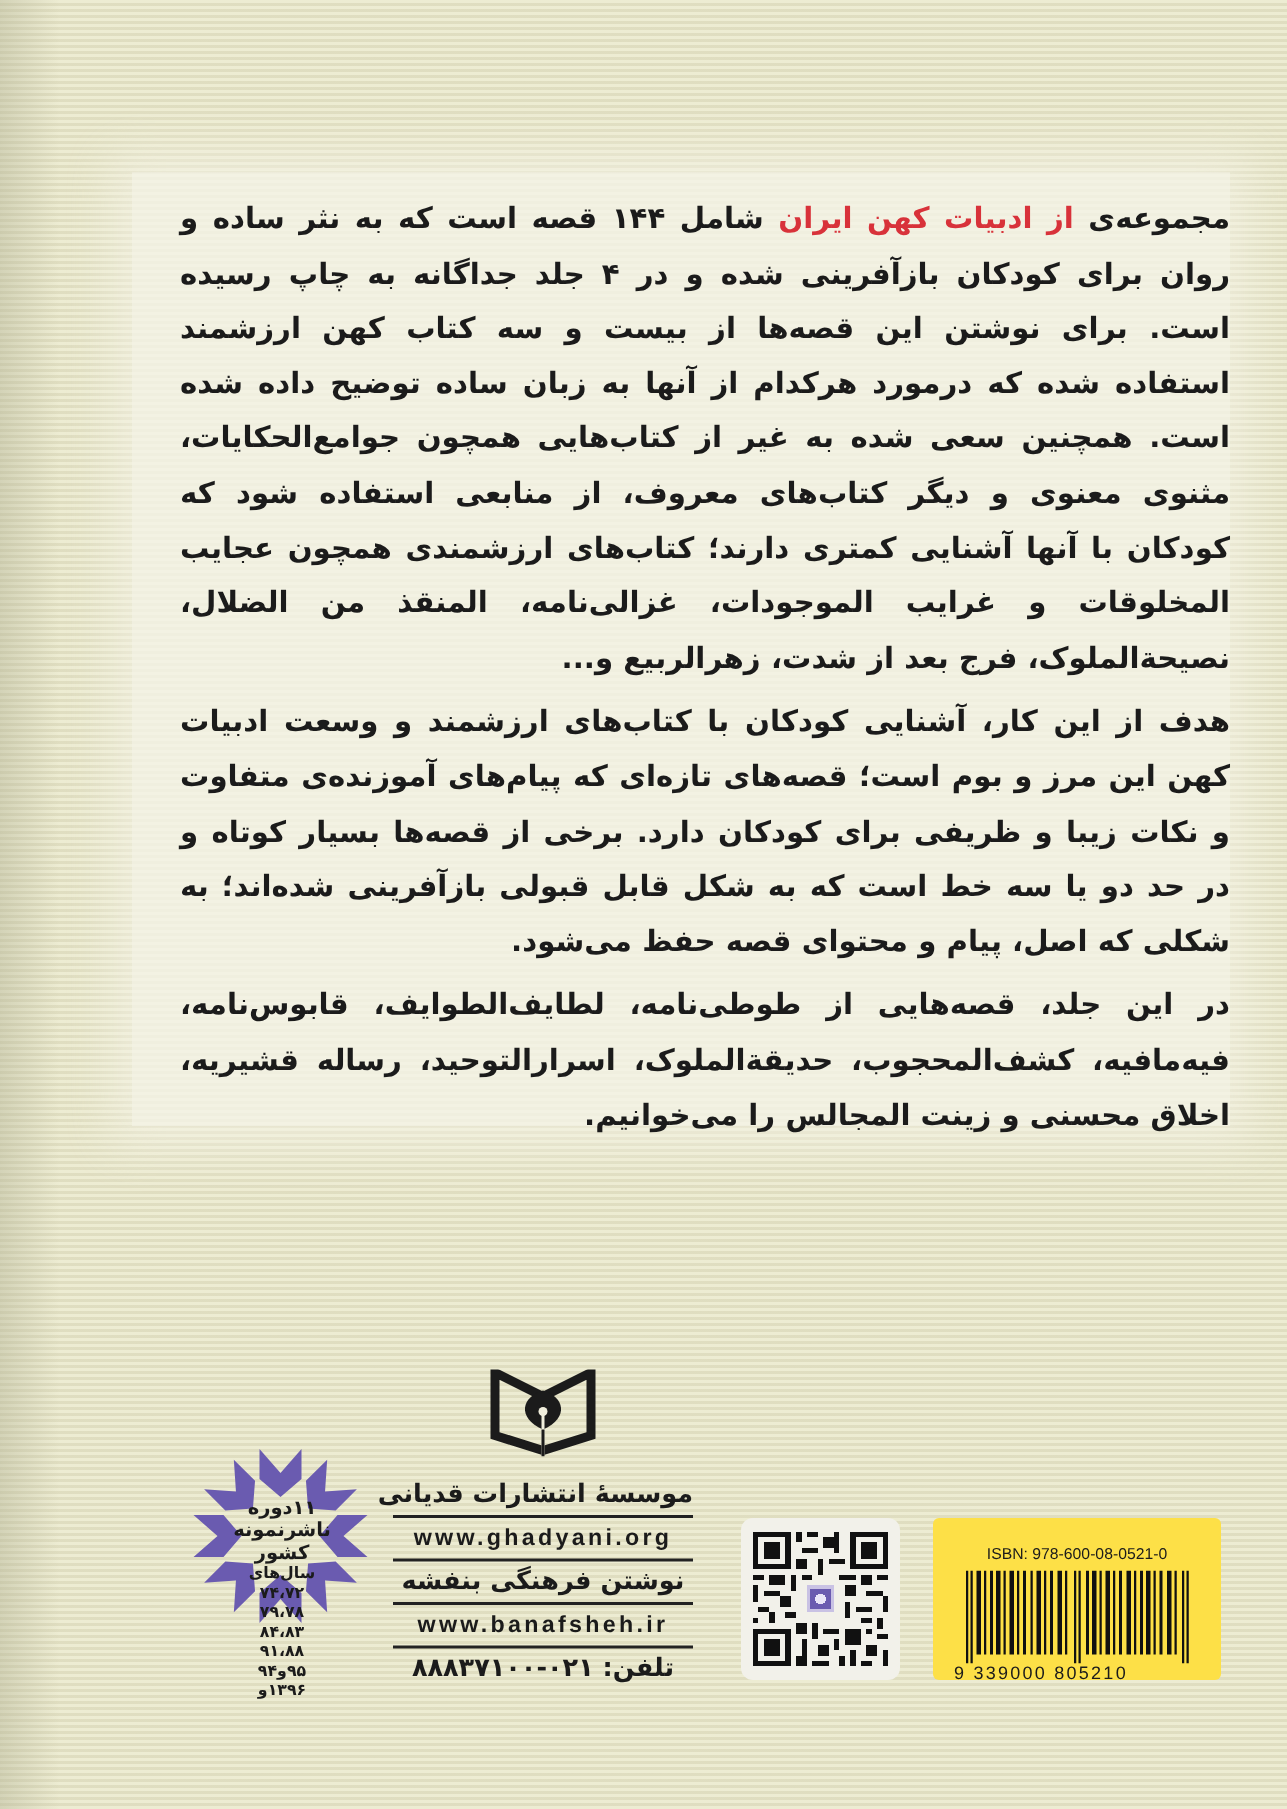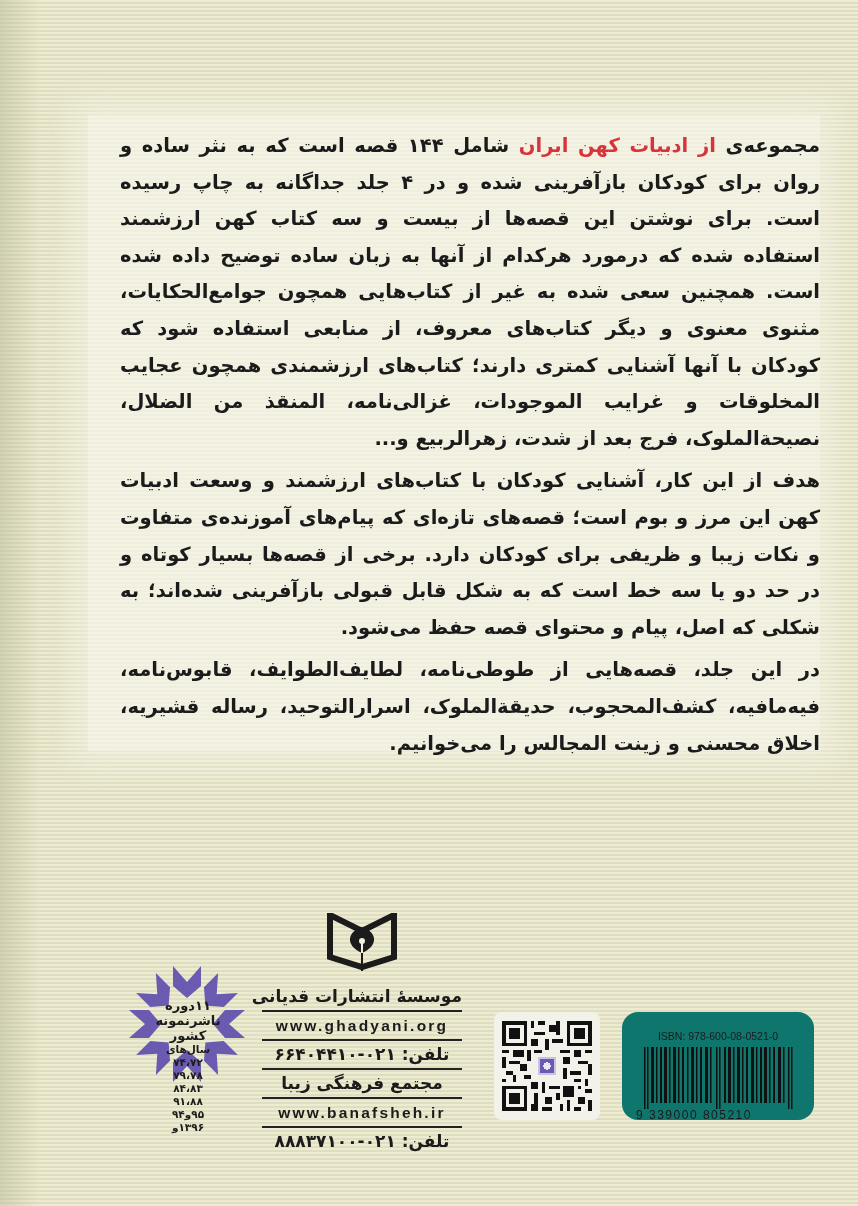--- a/index.html
+++ b/index.html
@@ -52,21 +52,21 @@
   .badge-text .big { font-size:13px; line-height:15px; }
 
   .qr-card {
     position:absolute; left:494px; top:1012px; width:106px; height:108px;
     background:#f2f1ea; border-radius:8px;
   }
   .qr-card svg { position:absolute; left:8px; top:9px; }
 
   .isbn-card {
     position:absolute; left:622px; top:1012px; width:192px; height:108px;
-    background:#0f766e; border-radius:16px;
+    background:#fde047; border-radius:4px;
   }
   .isbn-label {
     position:absolute; left:0; right:0; top:18px; text-align:center;
     font-family:"Liberation Sans", sans-serif; font-size:10.5px; color:#1b1b1b;
   }
   .barcode { position:absolute; left:20px; top:35px; }
   .isbn-digits {
     position:absolute; left:14px; right:8px; top:96px; font-family:"Liberation Sans", sans-serif;
     font-size:12px; color:#1b1b1b; letter-spacing:1.5px;
   }
@@ -87,22 +87,21 @@
 <div class="publisher">
   <svg class="logo" viewBox="0 0 72 58">
     <path d="M4 2 L36 18 L68 2 L68 44 L36 54 L4 44 Z" fill="none" stroke="#1b1b1b" stroke-width="6" stroke-linejoin="miter"></path>
     <path d="M36 14 C22 18 18 32 36 40 C54 32 50 18 36 14 Z" fill="#1b1b1b"></path>
     <circle cx="36" cy="28" r="3" fill="#f0eedc"></circle>
     <line x1="36" y1="30" x2="36" y2="58" stroke="#f0eedc" stroke-width="2"></line>
     <line x1="36" y1="40" x2="36" y2="58" stroke="#1b1b1b" stroke-width="2"></line>
   </svg>
   <div class="pub-line">موسسهٔ انتشارات قدیانی</div>
   <div class="pub-line en">www.ghadyani.org</div>
-  <div class="pub-line">تلفن: ۰۲۱-۶۶۴۰۴۴۱۰</div>
-  <div class="pub-line">مجتمع فرهنگی زیبا</div>
+  <div class="pub-line">نوشتن فرهنگی بنفشه</div>
   <div class="pub-line en">www.banafsheh.ir</div>
   <div class="pub-line last">تلفن: ۰۲۱-۸۸۸۳۷۱۰۰</div>
 </div>
 
 <div class="badge">
   <svg width="118" height="130" viewBox="0 0 118 130">
     <g fill="#6a5bb0" transform="translate(59,62)">
       <g id="petal">
           <path d="M-14 -58 L0 -42 L14 -58 L14 -38 L0 -26 L-14 -38 Z"></path>
         </g>

